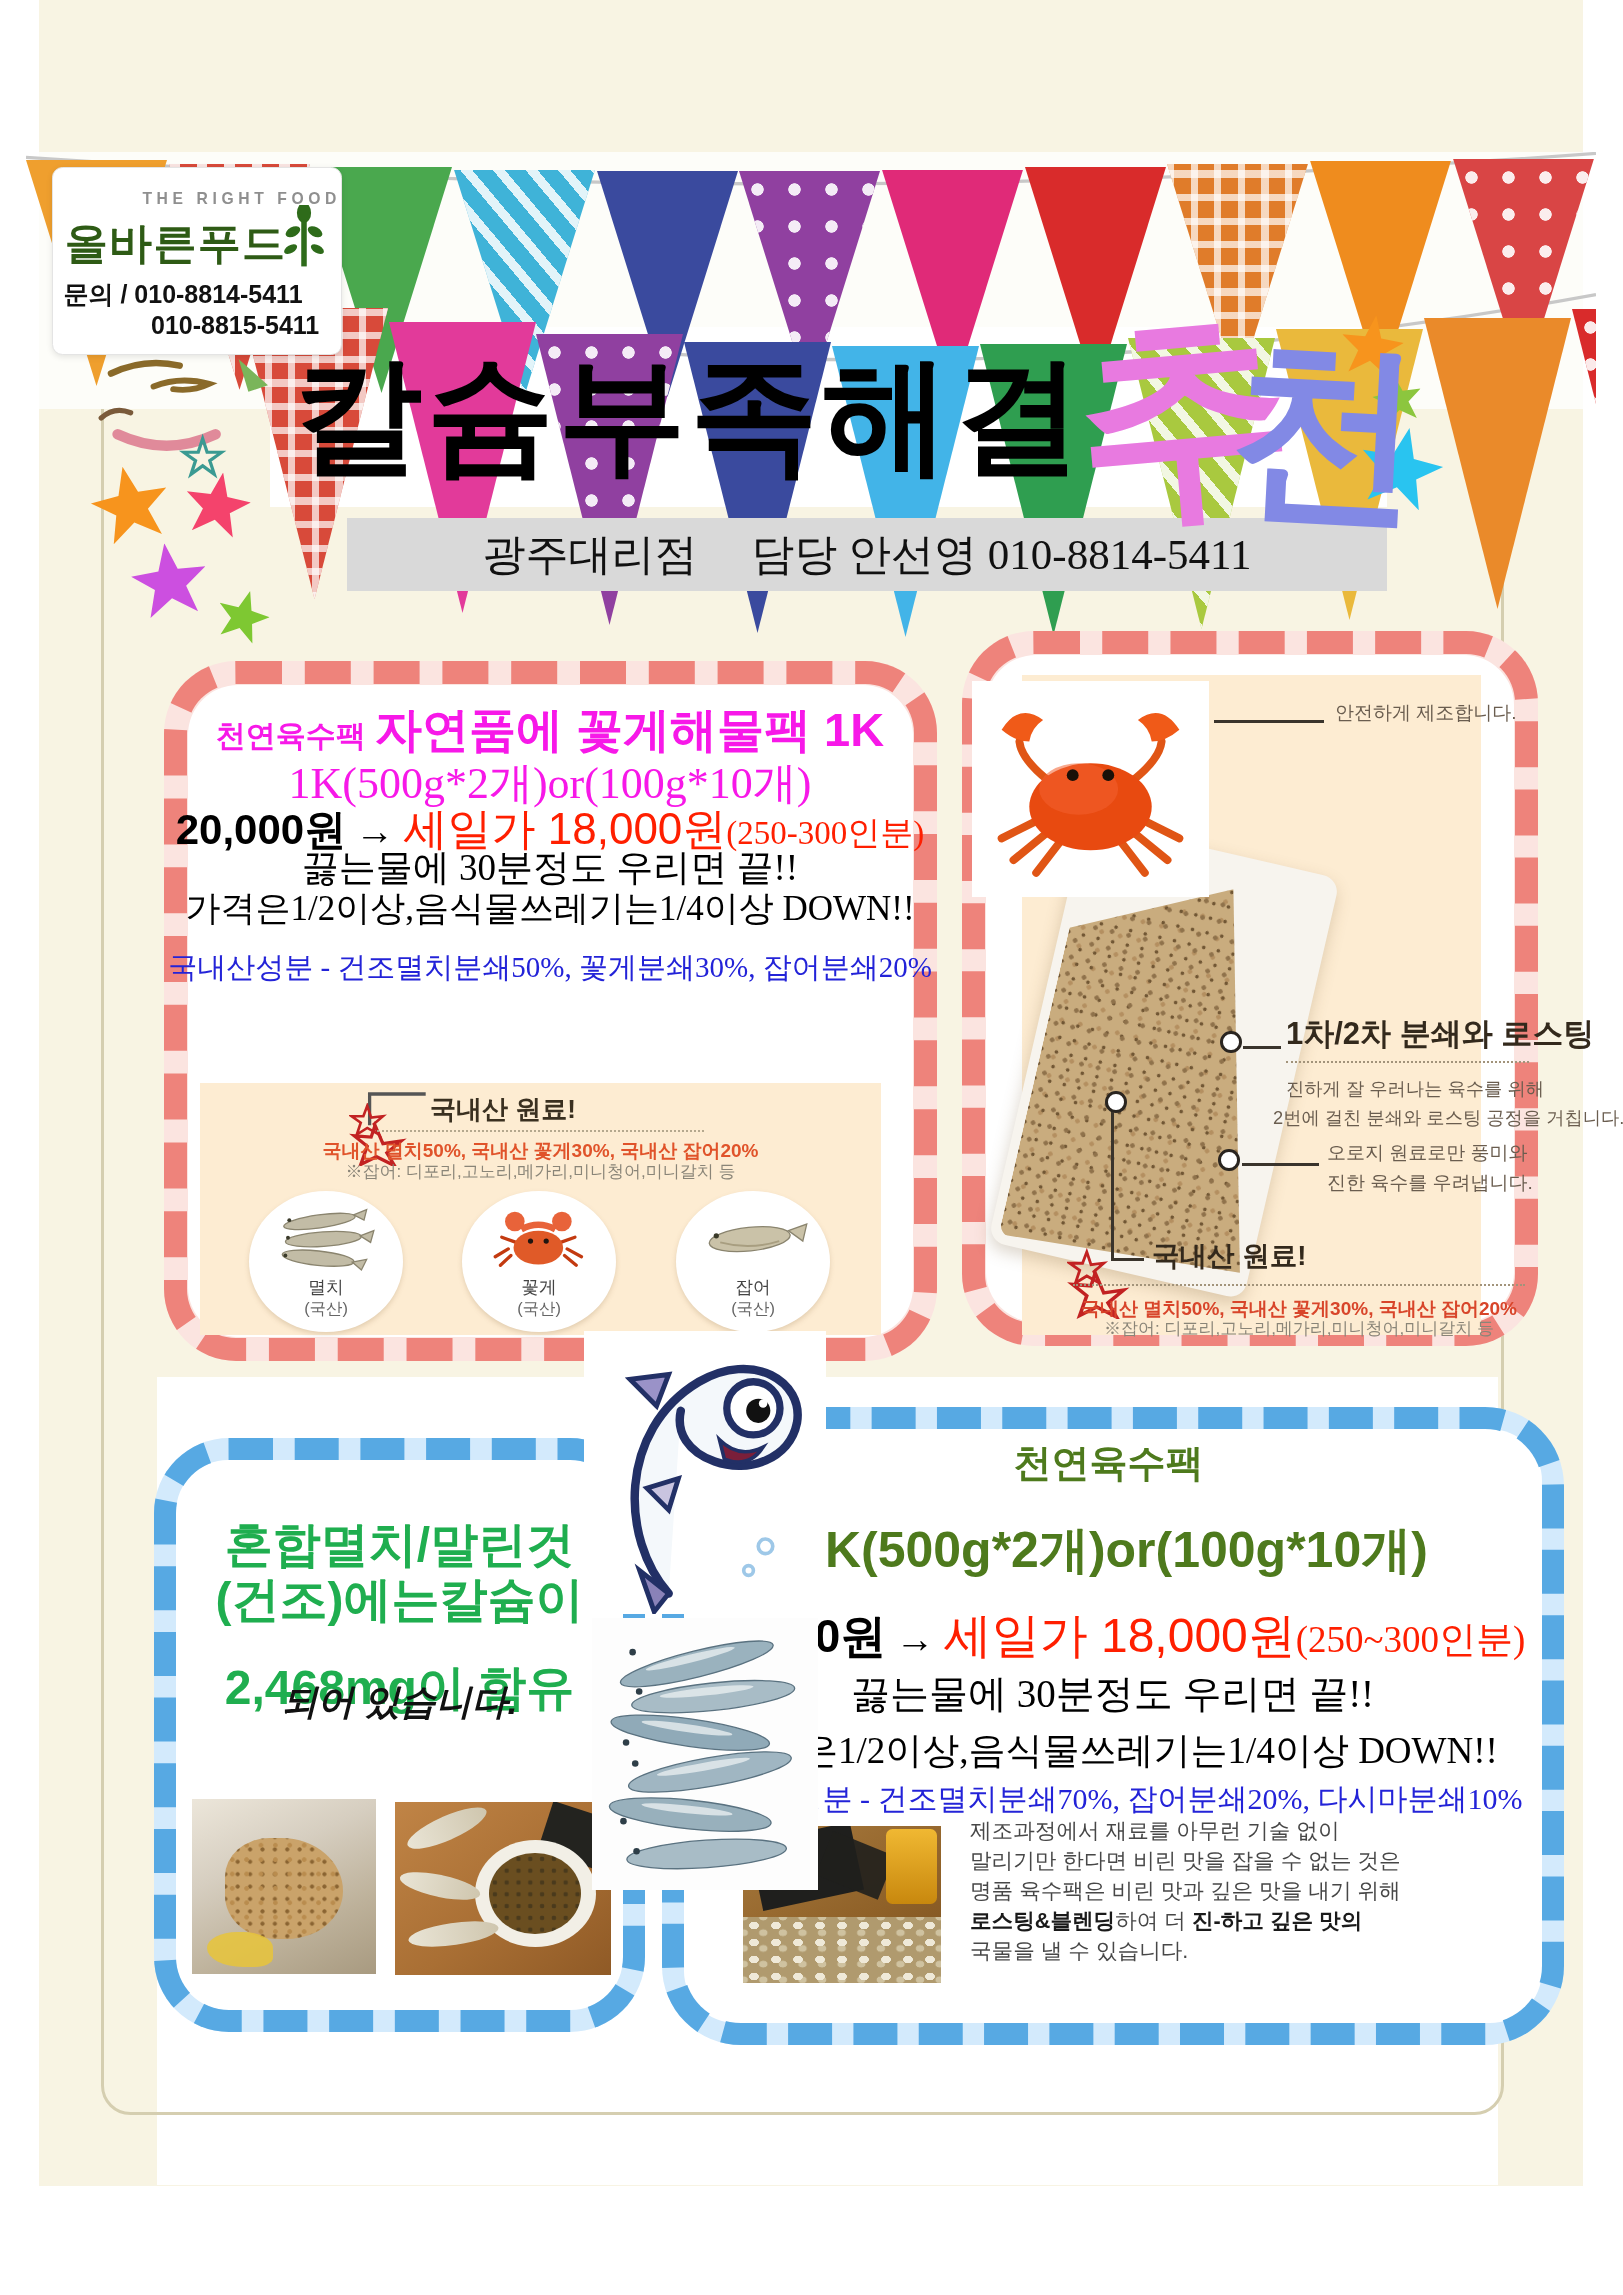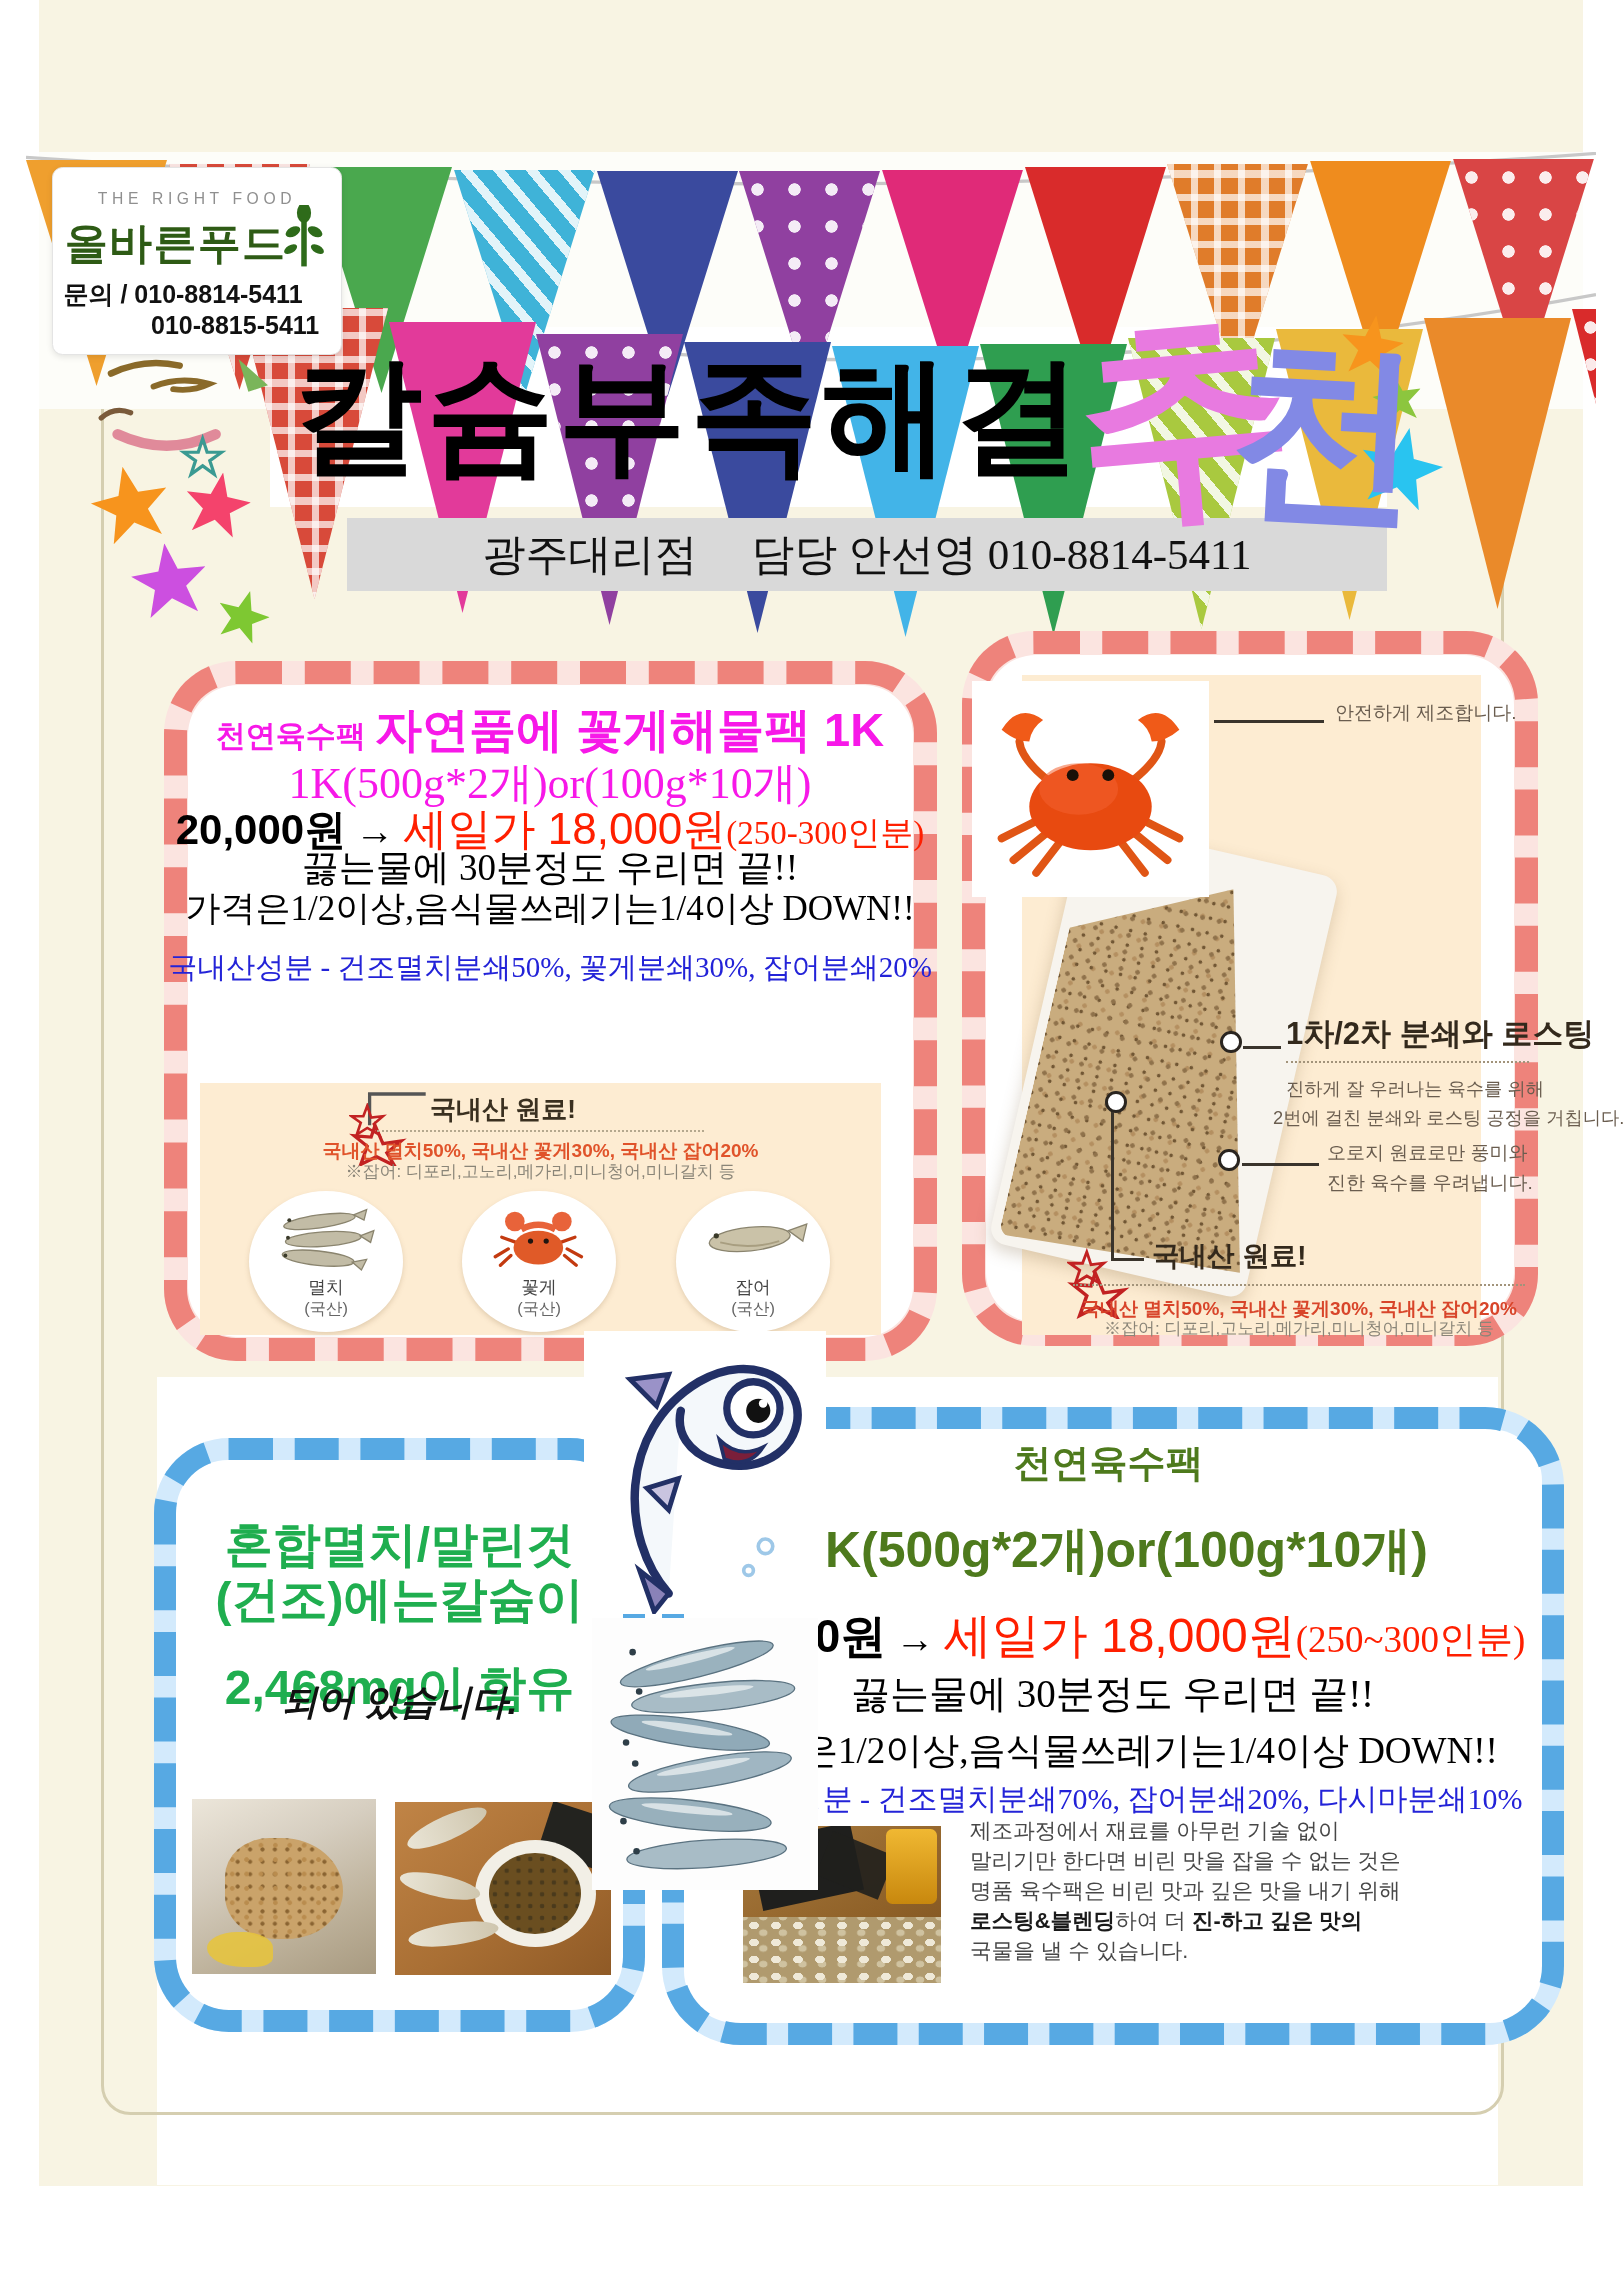--- a/index.html
+++ b/index.html
@@ -15,21 +15,21 @@
   
   #flags{left:26px;top:152px;width:1570px;height:517px;overflow:hidden;}
   #flags svg{position:absolute;left:0;top:0;}
   .flag{position:absolute;clip-path:polygon(0 0,100% 0,50% 100%);}
   .p-stripes{background-image:repeating-linear-gradient(90deg, rgba(255,255,255,.85) 0 10.5px, rgba(255,255,255,0) 10.5px 27.5px);}
   .p-diag{background-image:repeating-linear-gradient(50deg, rgba(255,255,255,.85) 0 9.2px, rgba(255,255,255,0) 9.2px 25px);}
   .p-dots{background-image:radial-gradient(circle, rgba(255,255,255,.9) 0 5.9px, rgba(255,255,255,0) 6.5px);background-size:37px 37px;}
   .p-checks{background-image:repeating-linear-gradient(90deg, rgba(255,255,255,.7) 0 7.2px, rgba(255,255,255,0) 7.2px 23.6px),repeating-linear-gradient(0deg, rgba(255,255,255,.7) 0 7.2px, rgba(255,255,255,0) 7.2px 23.6px);}
   
   .logo-card{left:52px;top:167px;width:288px;height:186px;background:#fff;border:1.3px solid #e4e4e4;border-radius:10.5px;box-shadow:0 2px 6.5px rgba(0,0,0,.10);z-index:12;}
-  .logo-tag{position:absolute;left:0;top:22px;width:100%;text-align:center;color:#8f8f8f;font-size:15.7px;letter-spacing:4.6px;font-weight:400;}
+  .logo-tag{position:absolute;left:0;top:22px;width:100%;text-align:right;color:#8f8f8f;font-size:15.7px;letter-spacing:4.6px;font-weight:700;}
   .logo-brand{position:absolute;left:11.8px;top:47px;font-size:43px;font-weight:800;color:#2e5b15;letter-spacing:1.3px;}
   .logo-sprout{position:absolute;right:9.2px;top:37px;}
   .logo-c1{position:absolute;left:10.5px;top:110px;font-size:25px;font-weight:800;color:#111;}
   .logo-c2{position:absolute;left:98px;top:143px;font-size:25px;font-weight:800;color:#111;}
   
   .main-title{left:278px;top:330px;width:824px;height:173px;line-height:173px;text-align:center;
       font-family:"Liberation Serif", serif;font-size:128px;font-weight:700;color:#000;letter-spacing:3.9px;z-index:9;white-space:nowrap;}
   .badge-chu{left:1076px;top:275px;font-size:216px;font-weight:800;color:#e87ae0;transform:rotate(-5deg);z-index:9;}
   .badge-cheon{left:1230px;top:304px;font-size:193px;font-weight:800;color:#8289e5;transform:rotate(3deg);z-index:9;}
   .subtitle-band{left:347px;top:518px;width:1040px;height:73px;background:#d9d9d9;z-index:8;}

